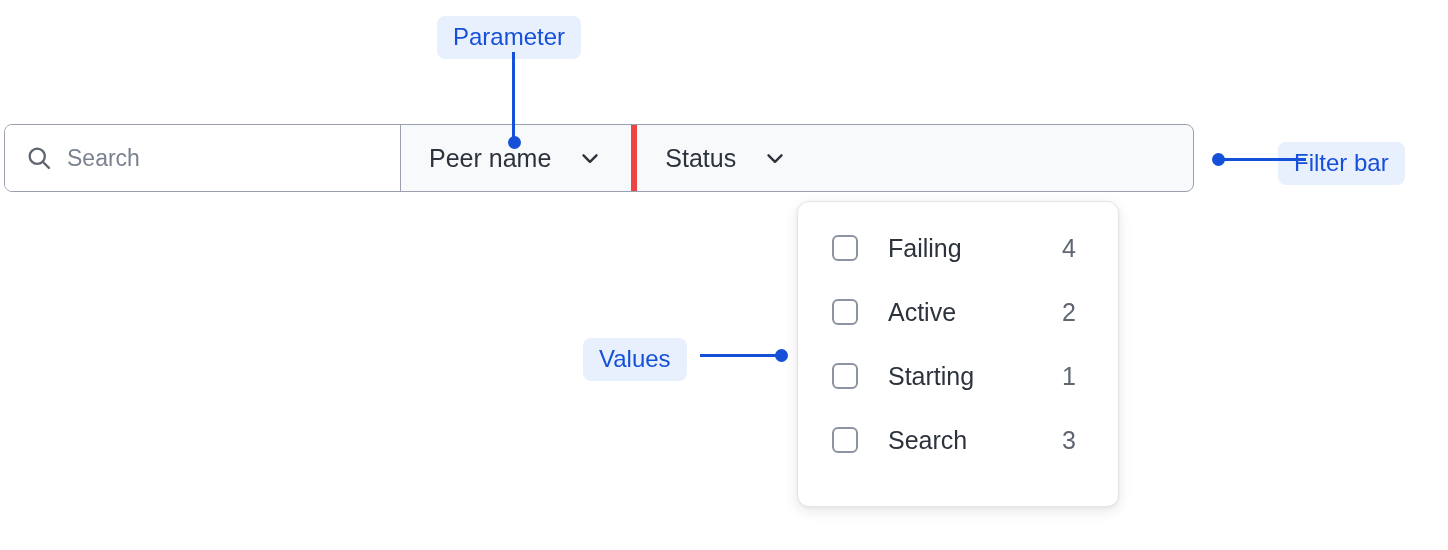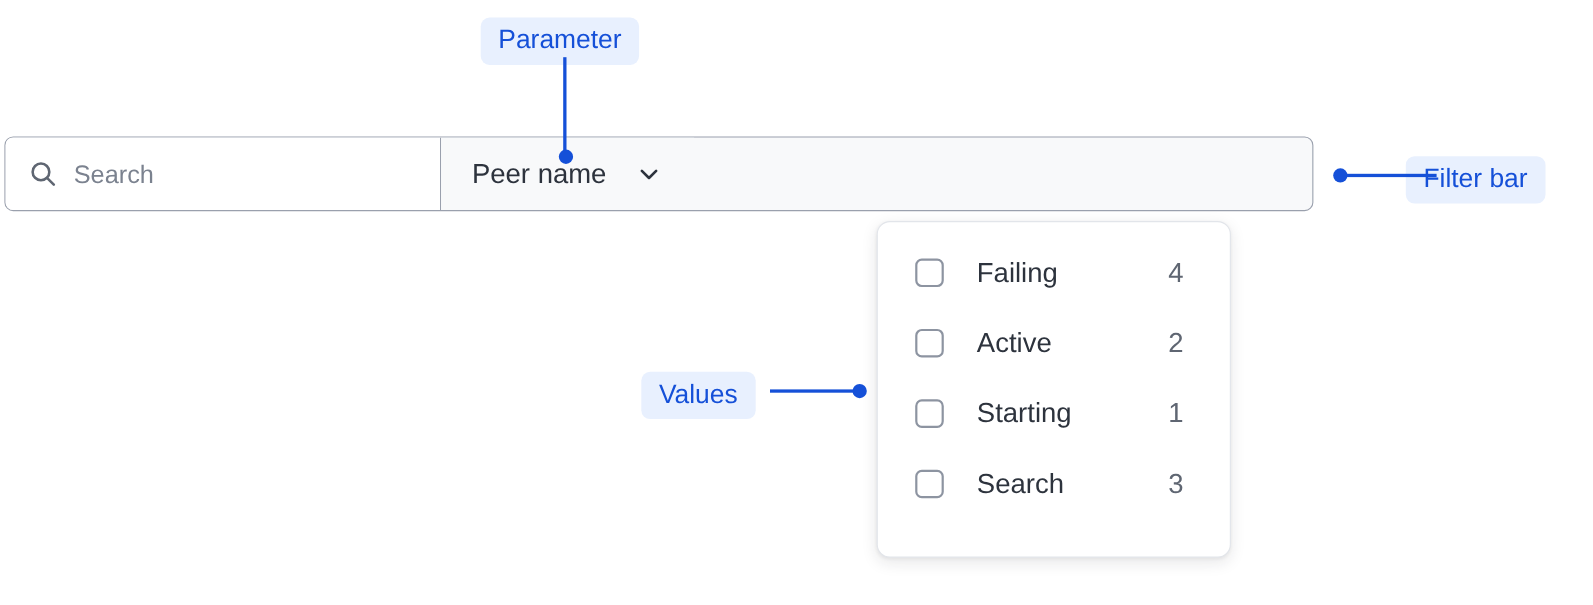--- a/index.html
+++ b/index.html
@@ -181,20 +181,28 @@
     <button class="filter-btn">
       <span class="btn-label">Peer name</span>
       <span class="chev">
         <svg width="26" height="26" viewBox="0 0 24 24" fill="none" stroke="#2d333d" stroke-width="2.2" stroke-linecap="round" stroke-linejoin="round">
           <polyline points="6,9.5 12,15.5 18,9.5"></polyline>
         </svg>
       </span>
     </button>
 
 
+    <button class="filter-btn">
+      <span class="btn-label">Status</span>
+      <span class="chev">
+        <svg width="26" height="26" viewBox="0 0 24 24" fill="none" stroke="#2d333d" stroke-width="2.2" stroke-linecap="round" stroke-linejoin="round">
+          <polyline points="6,9.5 12,15.5 18,9.5"></polyline>
+        </svg>
+      </span>
+    </button>
 
   </div>
 
   <div class="dropdown-panel">
 
     <div class="opt-row">
       <span class="opt-box"></span>
       <span class="opt-label">Failing</span>
       <span class="opt-count">4</span>
     </div>

